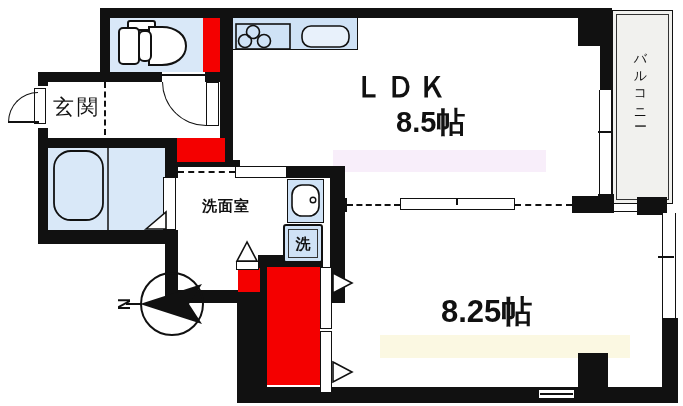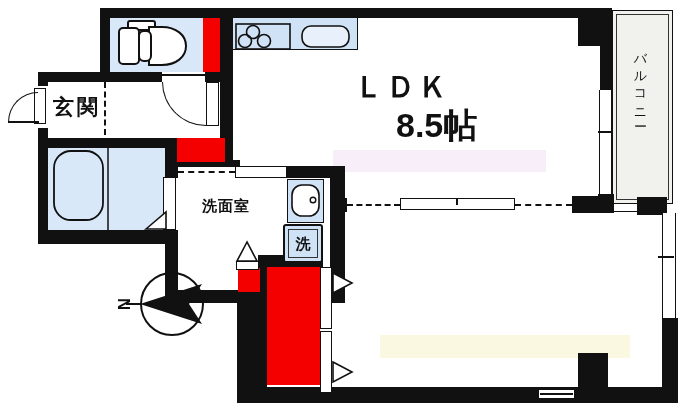--- a/index.html
+++ b/index.html
@@ -145,18 +145,19 @@
       <polygon points="140,304 202,284 189,304 202,324" fill="#111"></polygon>
       <line x1="126" y1="304" x2="141" y2="304" stroke="#111" stroke-width="2"></line>
       <text x="124" y="310" transform="rotate(-90 124 304)" font-size="17" font-weight="bold" fill="#111" text-anchor="middle">N</text>
     </g>
     <g fill="#111">
       <rect x="646" y="204" width="6" height="10"></rect>
       <rect x="657" y="204" width="6" height="10"></rect>
     </g>
   </svg>
 
-  <div class="lbl" style="left:53px;top:96px;font-size:21px;font-weight:700;letter-spacing:3px;">玄関</div>
+  <div class="lbl" style="left:53px;top:96px;font-size:21px;font-weight:400;letter-spacing:3px;">玄関</div>
   <div class="lbl" style="left:354px;top:72px;font-size:30px;font-weight:600;letter-spacing:2px;">ＬＤＫ</div>
-  <div class="lbl" style="left:396px;top:108px;font-size:34px;font-weight:600;">8.5帖</div>
+  <div class="lbl" style="left:396px;top:108px;font-size:29px;font-weight:600;">8.5帖</div>
+  <div class="lbl" style="left:441px;top:296px;font-size:31px;font-weight:600;">8.25帖</div>
   <div class="lbl" style="left:202px;top:198px;font-size:15px;font-weight:600;letter-spacing:1px;">洗面室</div>
 
 </div>
 
 </body></html>

